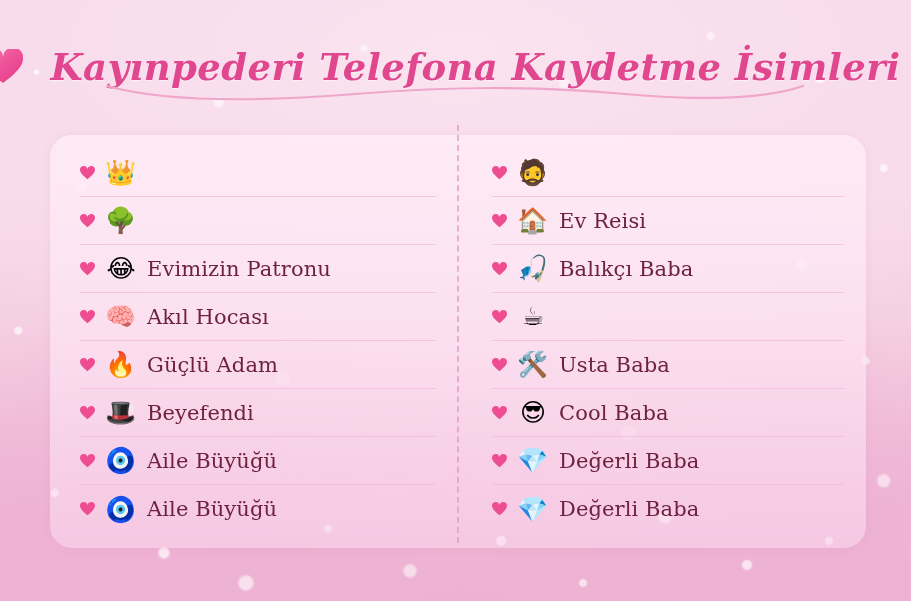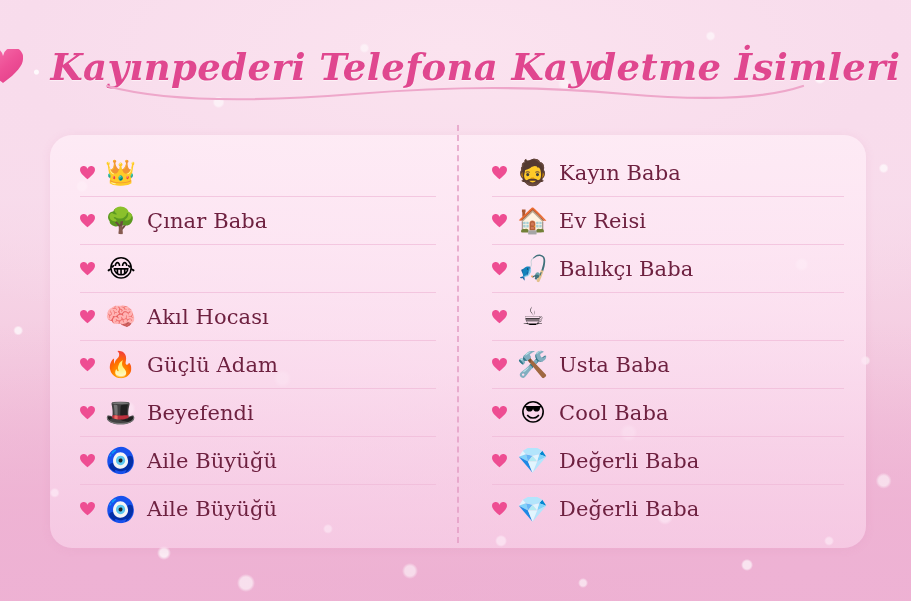--- a/index.html
+++ b/index.html
@@ -200,29 +200,29 @@
       </span>
       <span class="row-emoji">👑</span>
     </div>
     <div class="list-row">
       <span class="bullet-heart">
         <svg viewBox="0 0 16 15" xmlns="http://www.w3.org/2000/svg">
             <path d="M8 14.2 C2.4 9.8 0 6.6 0 4.3 A4.1 4.1 0 0 1 8 2.9 A4.1 4.1 0 0 1 16 4.3 C16 6.6 13.6 9.8 8 14.2Z" fill="#ee4d92"></path>
           </svg>
       </span>
       <span class="row-emoji">🌳</span>
-      <span class="row-label">Çınar Baba</span>
     </div>
     <div class="list-row">
       <span class="bullet-heart">
         <svg viewBox="0 0 16 15" xmlns="http://www.w3.org/2000/svg">
             <path d="M8 14.2 C2.4 9.8 0 6.6 0 4.3 A4.1 4.1 0 0 1 8 2.9 A4.1 4.1 0 0 1 16 4.3 C16 6.6 13.6 9.8 8 14.2Z" fill="#ee4d92"></path>
           </svg>
       </span>
       <span class="row-emoji">😂</span>
+      <span class="row-label">Evimizin Patronu</span>
     </div>
     <div class="list-row">
       <span class="bullet-heart">
         <svg viewBox="0 0 16 15" xmlns="http://www.w3.org/2000/svg">
             <path d="M8 14.2 C2.4 9.8 0 6.6 0 4.3 A4.1 4.1 0 0 1 8 2.9 A4.1 4.1 0 0 1 16 4.3 C16 6.6 13.6 9.8 8 14.2Z" fill="#ee4d92"></path>
           </svg>
       </span>
       <span class="row-emoji">🧠</span>
       <span class="row-label">Akıl Hocası</span>
     </div>
@@ -265,21 +265,20 @@
   </div>
 
   <div class="column right">
     <div class="list-row">
       <span class="bullet-heart">
         <svg viewBox="0 0 16 15" xmlns="http://www.w3.org/2000/svg">
             <path d="M8 14.2 C2.4 9.8 0 6.6 0 4.3 A4.1 4.1 0 0 1 8 2.9 A4.1 4.1 0 0 1 16 4.3 C16 6.6 13.6 9.8 8 14.2Z" fill="#ee4d92"></path>
           </svg>
       </span>
       <span class="row-emoji">🧔</span>
-      <span class="row-label">Kayın Baba</span>
     </div>
     <div class="list-row">
       <span class="bullet-heart">
         <svg viewBox="0 0 16 15" xmlns="http://www.w3.org/2000/svg">
             <path d="M8 14.2 C2.4 9.8 0 6.6 0 4.3 A4.1 4.1 0 0 1 8 2.9 A4.1 4.1 0 0 1 16 4.3 C16 6.6 13.6 9.8 8 14.2Z" fill="#ee4d92"></path>
           </svg>
       </span>
       <span class="row-emoji">🏠</span>
       <span class="row-label">Ev Reisi</span>
     </div>

